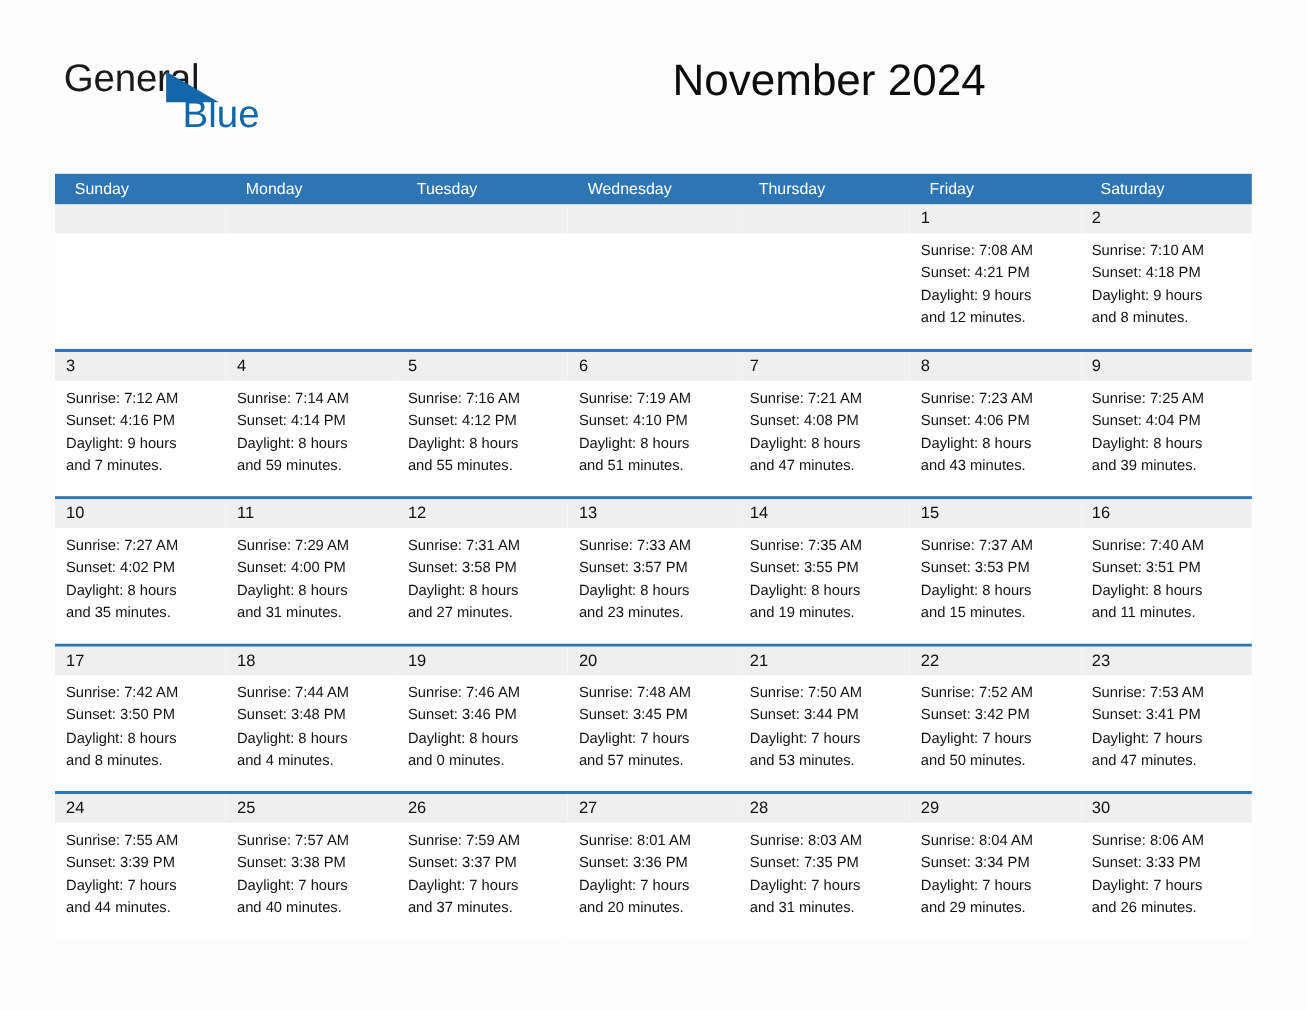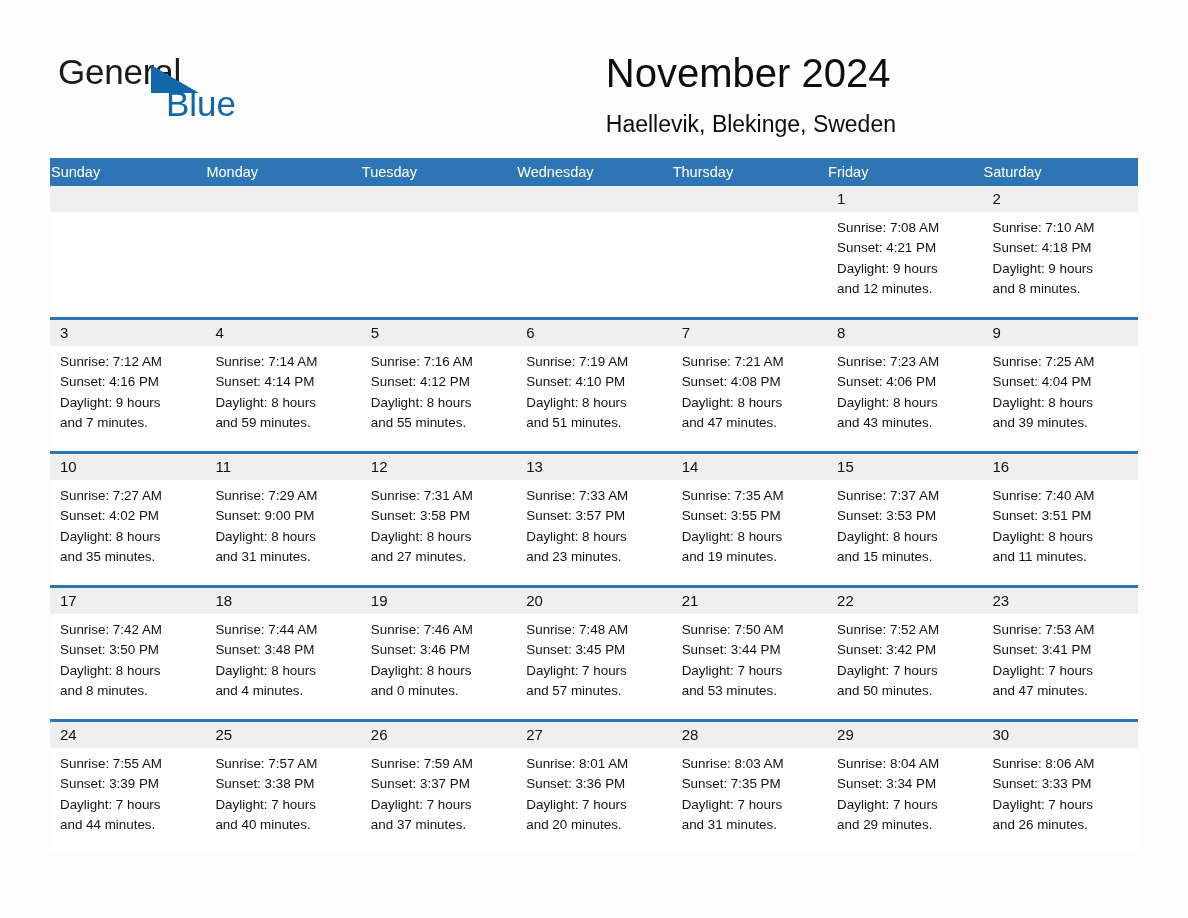--- a/index.html
+++ b/index.html
@@ -98,21 +98,21 @@
     display: flex;
     width: 1088px;
     height: 28px;
     background: #2e75b6;
   }
   .weekday {
     flex: 1 1 0;
     color: #ffffff;
     font-size: 14.5px;
     line-height: 28px;
-    padding-left: 1px;
+    padding-left: 18px;
     box-sizing: border-box;
     white-space: nowrap;
   }
 
   .week-row {
     width: 1088px;
     border-top: 3px solid #2e75b6;
     box-sizing: border-box;
   }
   .week-row.first {
@@ -162,21 +162,20 @@
   <div class="header">
 
     <div class="logo">
       <span class="logo-general">General</span>
       <span class="logo-tri"></span>
       <span class="logo-blue">Blue</span>
     </div>
 
     <div class="title-block">
       <div class="cal-title">November 2024</div>
-      <div class="cal-subtitle">Haellevik, Blekinge, Sweden</div>
     </div>
 
   </div>
 
   <div class="calendar">
 
     <div class="weekday-row">
       <div class="weekday">Sunday</div>
       <div class="weekday">Monday</div>
       <div class="weekday">Tuesday</div>
@@ -336,21 +335,21 @@
                 <div class="day-line">Daylight: 8 hours</div>
                 <div class="day-line">and 35 minutes.</div>
               </div>
             </div>
             <div class="day-cell">
               <div class="day-number-band">
                 <span class="day-number">11</span>
               </div>
               <div class="day-body">
                 <div class="day-line">Sunrise: 7:29 AM</div>
-                <div class="day-line">Sunset: 9:00 PM</div>
+                <div class="day-line">Sunset: 4:00 PM</div>
                 <div class="day-line">Daylight: 8 hours</div>
                 <div class="day-line">and 31 minutes.</div>
               </div>
             </div>
             <div class="day-cell">
               <div class="day-number-band">
                 <span class="day-number">12</span>
               </div>
               <div class="day-body">
                 <div class="day-line">Sunrise: 7:31 AM</div>

